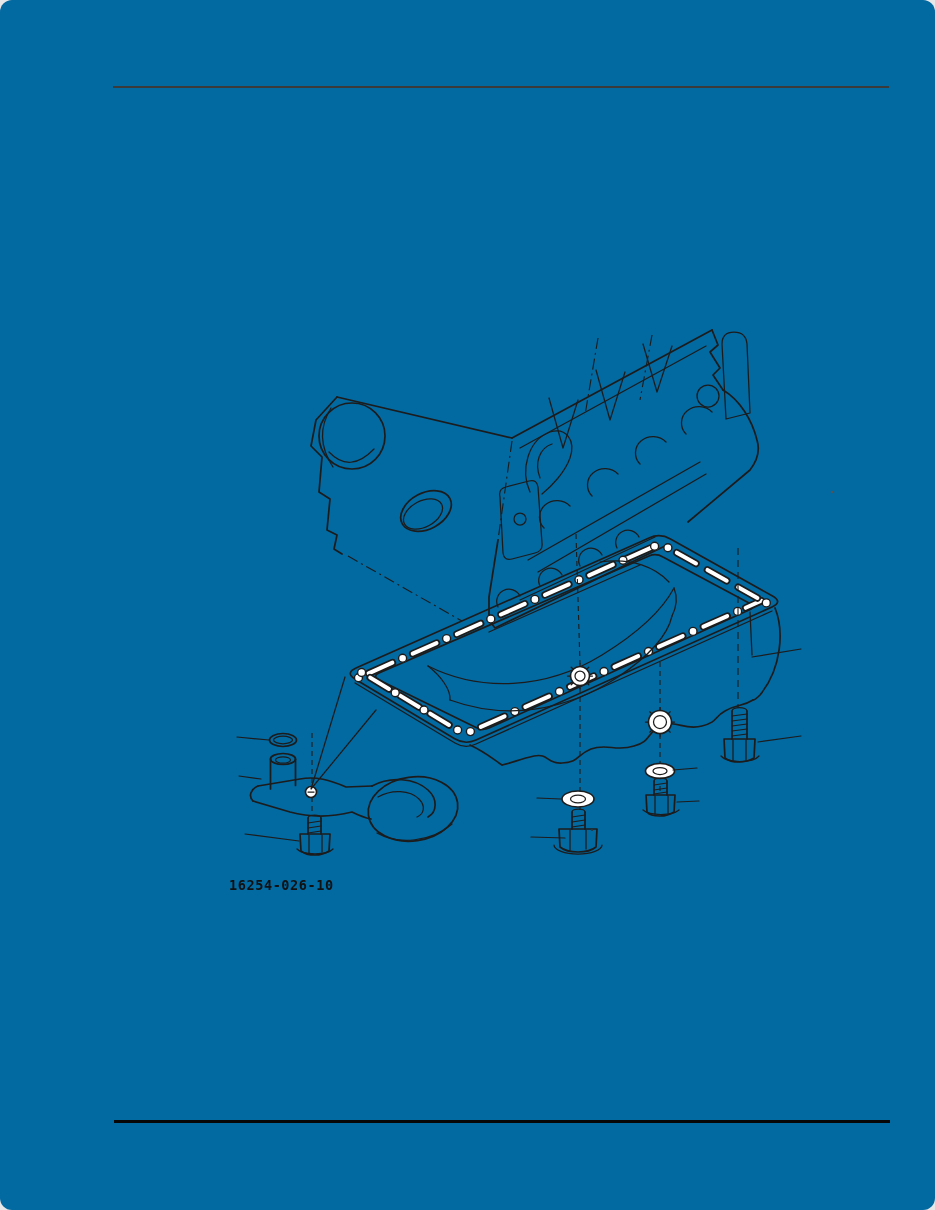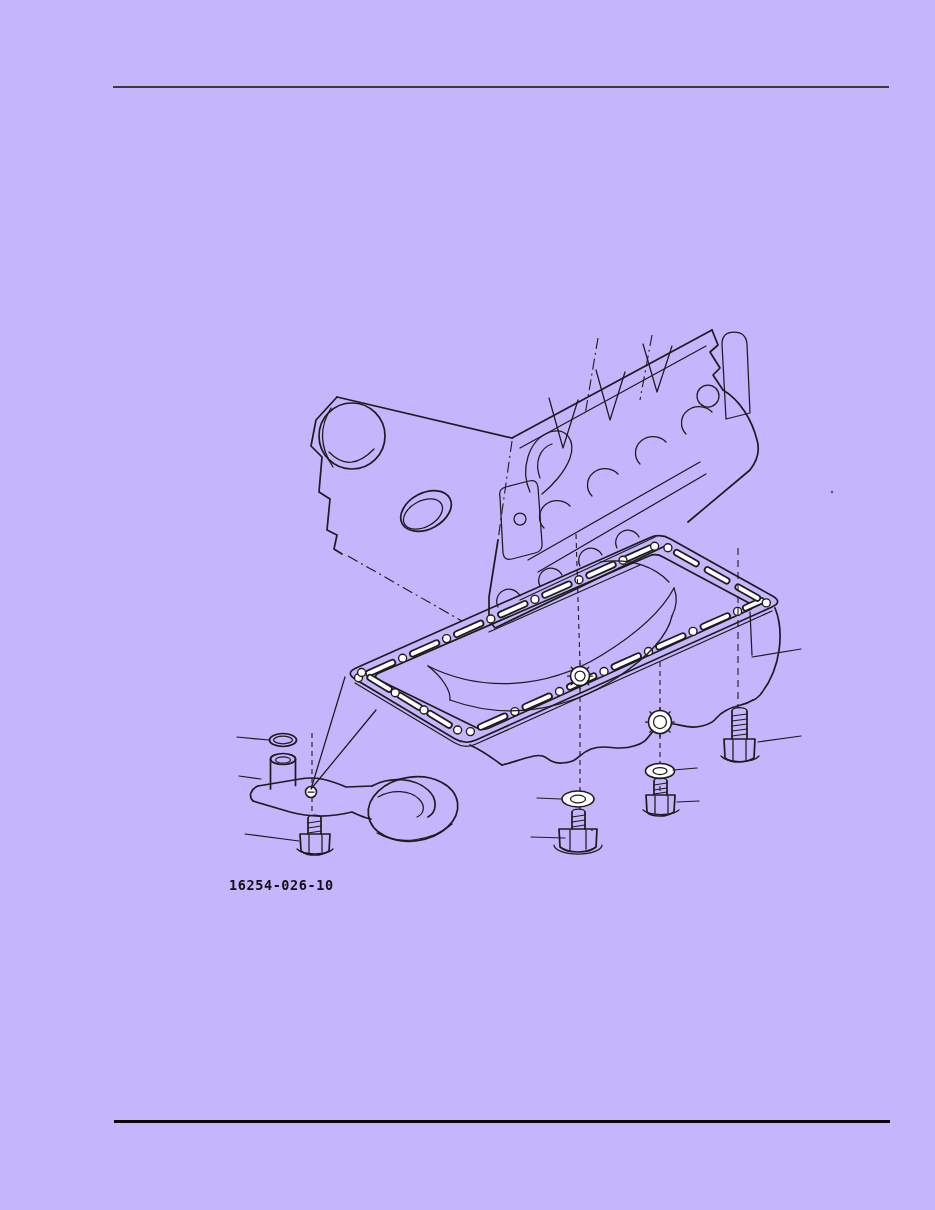--- a/index.html
+++ b/index.html
@@ -1,21 +1,22 @@
 <!DOCTYPE html>
 <html><head>
 <meta charset="utf-8">
 <style>
   html,body{margin:0;padding:0;background:#e8e8e8;}
   .page{
     position:relative;
     width:935px;height:1210px;
-    background:#c4b5fd;
+    background:#0369a1;
     overflow:hidden;
     font-family:"DejaVu Sans","Liberation Sans",sans-serif;
+    border-radius:12px;
   }
   .rule{position:absolute;}
   .rule.top{left:113px;top:86px;width:776px;height:2px;background:#3b3b3b;}
   .rule.bottom{left:114px;top:1120px;width:776px;height:2.5px;background:#070707;}
   .diagram{position:absolute;left:0;top:0;width:935px;height:1210px;}
   .figure-label{
     position:absolute;left:229px;top:877px;
     font-family:"DejaVu Sans Mono","Liberation Mono",monospace;
     font-weight:bold;font-size:13.5px;letter-spacing:.6px;color:#111;
     white-space:nowrap;

